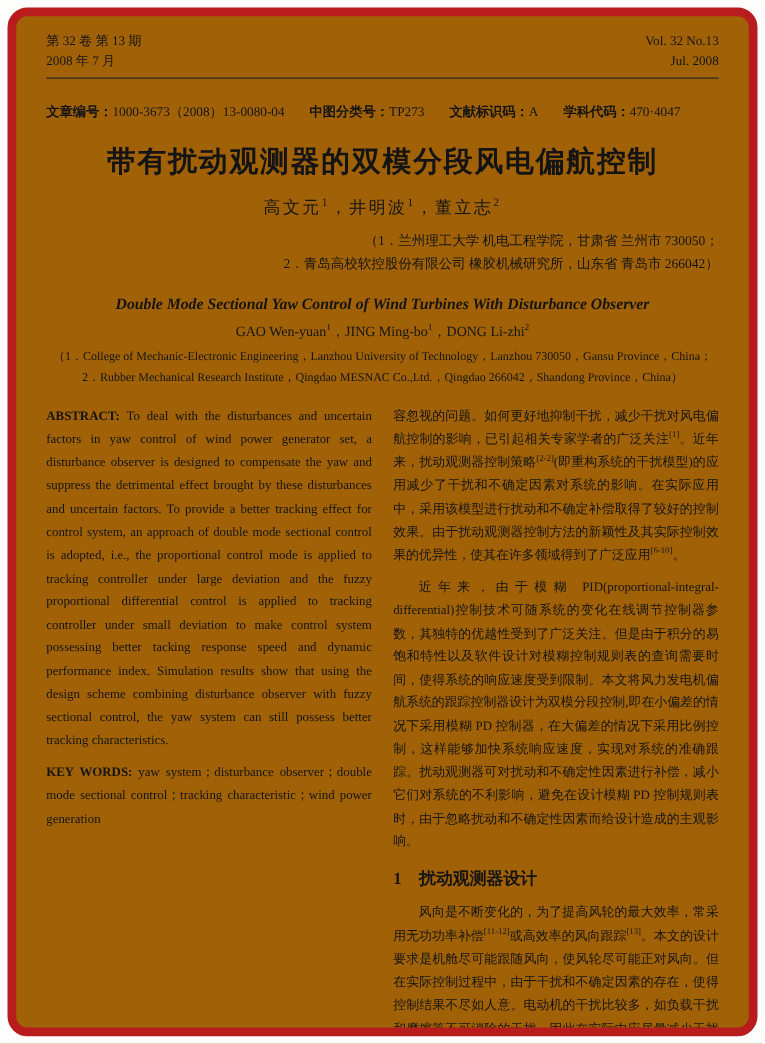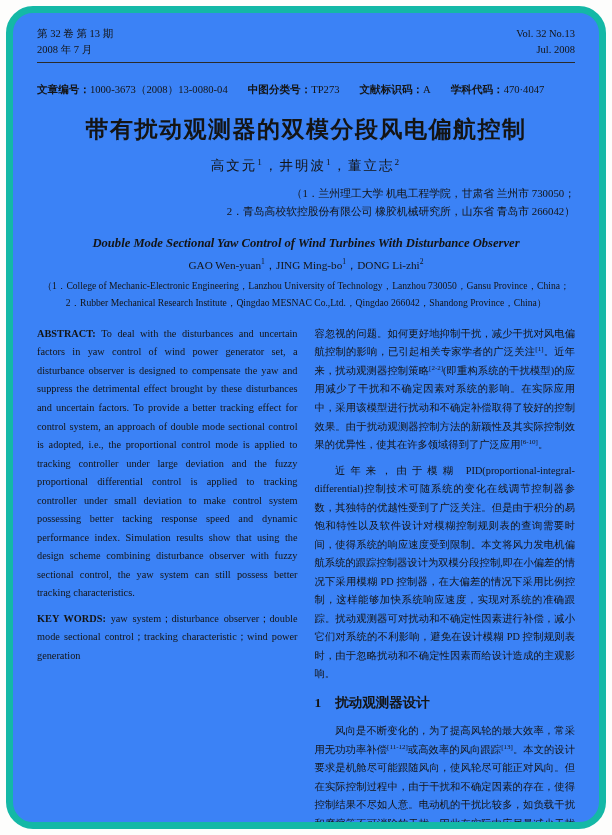--- a/index.html
+++ b/index.html
@@ -3,21 +3,21 @@
 <meta charset="utf-8">
 <style>
   html,body{margin:0;padding:0;}
   body{
     width:612px;height:835px;background:#fdfdfc;position:relative;
     font-family:"Liberation Serif","DejaVu Serif",serif;color:#141414;
     -webkit-font-smoothing:antialiased;overflow:hidden;
   }
   .frame{
     position:absolute;left:6px;top:6px;right:6px;bottom:6px;
-    border:7px solid #14b8a6;border-radius:27px;background:#3b82f6;
+    border:7px solid #b91c1c;border-radius:16px;background:#a16207;
     box-sizing:border-box;padding:13px 24px 0 24px;overflow:hidden;
   }
   
   .journal-row{display:flex;justify-content:space-between;align-items:flex-start;
     font-size:10.5px;line-height:1.55;}
   .jr-left{text-align:left;}
   .jr-center{text-align:center;}
   .jr-right{text-align:right;}
   .journal-cn{font-size:13.5px;letter-spacing:9px;margin-bottom:1px;}
   .rule{border:0;border-top:1.6px solid #2a2a2a;margin:3px 0 5px 0;}

